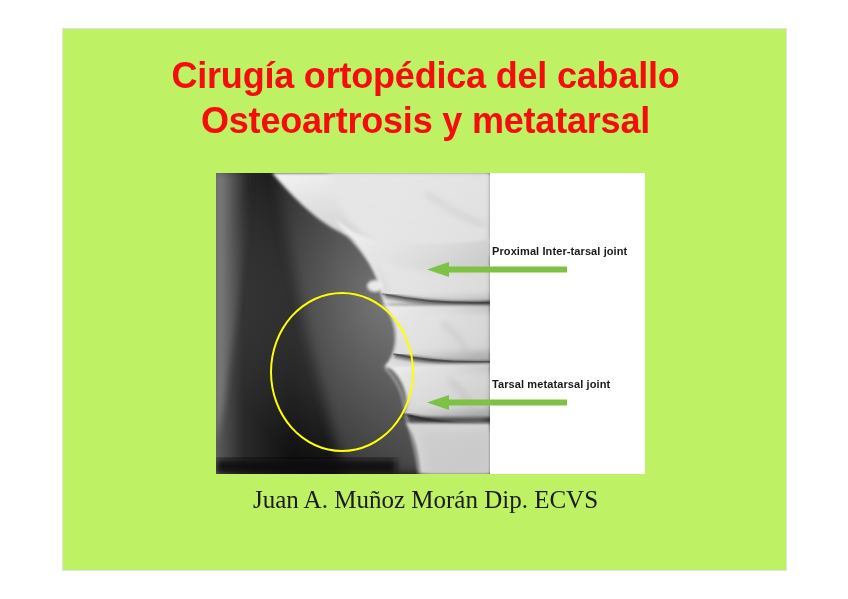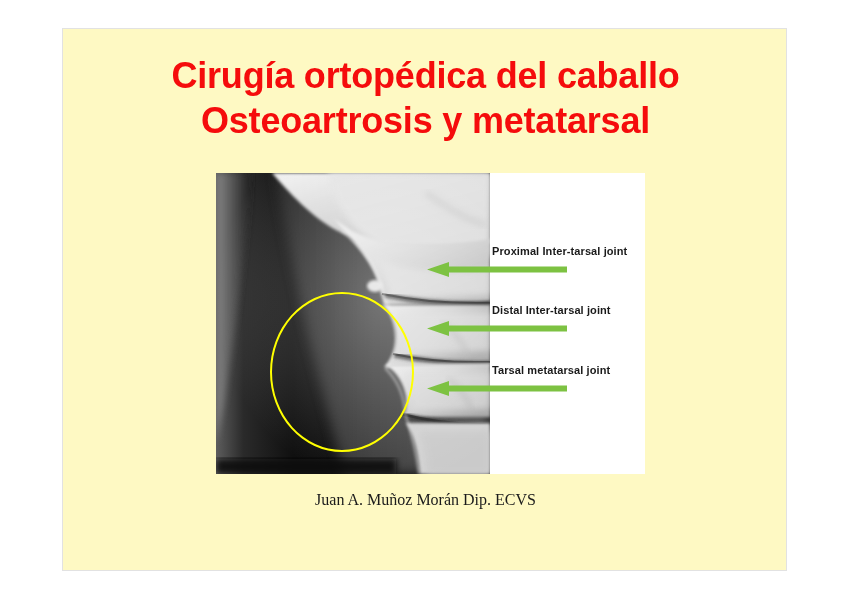--- a/index.html
+++ b/index.html
@@ -15,21 +15,21 @@
     font-family: "Liberation Sans", sans-serif;
   }
 
   
   #slide-canvas {
     position: absolute;
     left: 62px;
     top: 28px;
     width: 725px;
     height: 543px;
-    background: #fef9c3;
+    background: #bef264;
     border: 1px solid #e2e2e2;
     box-sizing: border-box;
   }
 
   
   #title-block {
     position: absolute;
     left: 0;
     top: 24px;
     width: 725px;
@@ -92,21 +92,21 @@
 
   
   .callout {
     position: absolute;
     left: 0;
     width: 394px;
     height: 44px;
   }
   #callout-0 { top: 72px; }
   #callout-1 { top: 131px; }
-  #callout-2 { top: 191px; padding-left: 32px; }
+  #callout-2 { top: 205px; padding-left: 32px; }
 
   .callout-label {
     position: absolute;
     left: 276px;
     top: 0;
     font-family: "Liberation Sans", sans-serif;
     font-weight: bold;
     font-size: 11px;
     line-height: 13px;
     color: #1a1a1a;
@@ -124,21 +124,21 @@
   
   #author-block {
     position: absolute;
     left: 0;
     top: 455px;
     width: 725px;
     text-align: center;
   }
   .author-line {
     font-family: "Liberation Serif", serif;
-    font-size: 16px;
+    font-size: 25px;
     line-height: 31px;
     color: #1b1b1b;
     white-space: nowrap;
   }
 </style>
 </head>
 <body>
 
 <div id="slide-canvas">
 
@@ -253,28 +253,20 @@
 
     <div class="callout" id="callout-0">
       <div class="callout-arrow">
         <svg width="140" height="15" viewBox="0 0 140 15" xmlns="http://www.w3.org/2000/svg">
           <polygon points="0,7.5 22,0 22,4.5 140,4.5 140,10.5 22,10.5 22,15" fill="#7dc242"></polygon>
         </svg>
       </div>
       <div class="callout-label">Proximal Inter-tarsal joint</div>
     </div>
 
-    <div class="callout" id="callout-1">
-      <div class="callout-arrow">
-        <svg width="140" height="15" viewBox="0 0 140 15" xmlns="http://www.w3.org/2000/svg">
-          <polygon points="0,7.5 22,0 22,4.5 140,4.5 140,10.5 22,10.5 22,15" fill="#7dc242"></polygon>
-        </svg>
-      </div>
-      <div class="callout-label">Distal Inter-tarsal joint</div>
-    </div>
 
     <div class="callout" id="callout-2">
       <div class="callout-arrow">
         <svg width="140" height="15" viewBox="0 0 140 15" xmlns="http://www.w3.org/2000/svg">
           <polygon points="0,7.5 22,0 22,4.5 140,4.5 140,10.5 22,10.5 22,15" fill="#7dc242"></polygon>
         </svg>
       </div>
       <div class="callout-label">Tarsal metatarsal joint</div>
     </div>
 

